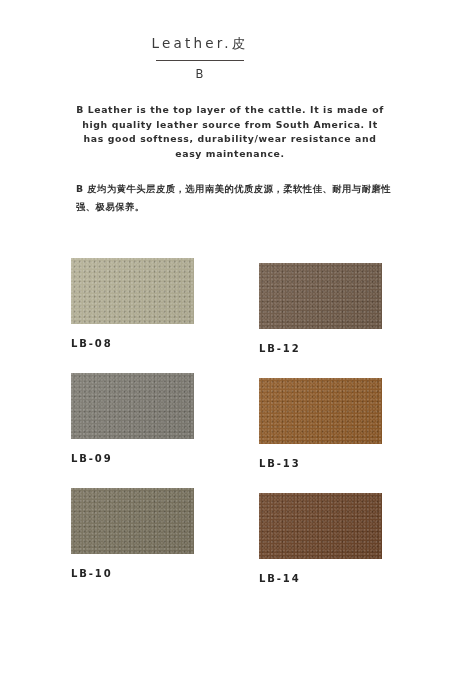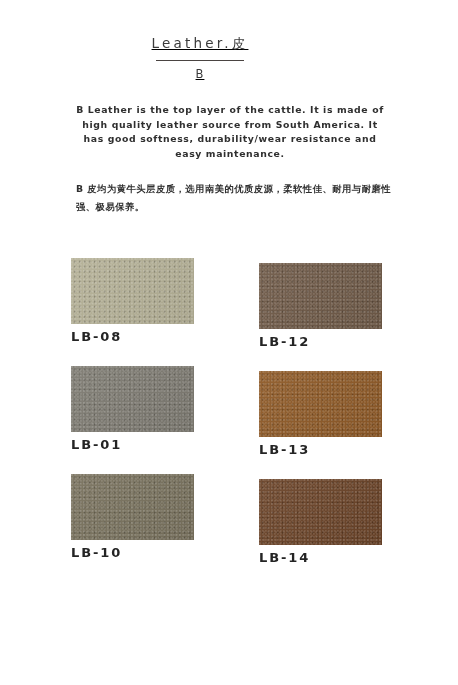--- a/index.html
+++ b/index.html
@@ -21,21 +21,20 @@
     background: #ffffff;
   }
 
   
   .header {
     position: absolute;
     top: 34px;
     left: 0;
     width: 400px;
     text-align: center;
-    text-decoration: underline;
   }
   .title {
     font-size: 13.5px;
     letter-spacing: 3.2px;
     color: #3b3b3b;
     font-weight: 400;
     line-height: 18px;
     white-space: nowrap;
   }
   .title-rule {
@@ -106,22 +105,22 @@
     content: "";
     position: absolute;
     inset: 0;
     background-image:
       radial-gradient(circle at 25% 25%, rgba(255,255,255,0.10) 0.6px, rgba(0,0,0,0) 1.2px),
       radial-gradient(circle at 75% 65%, rgba(0,0,0,0.10) 0.6px, rgba(0,0,0,0) 1.3px);
     background-size: 4px 4px, 5px 5px;
     pointer-events: none;
   }
   .swatch-label {
-    margin-top: 7px;
-    font-size: 13px;
+    margin-top: 14px;
+    font-size: 10px;
     letter-spacing: 1.9px;
     color: #242424;
     font-weight: 600;
     line-height: 11px;
   }
 </style>
 </head>
 <body>
 
 <div class="page">
@@ -138,21 +137,21 @@
 
   <div class="swatch-grid">
 
     <div class="swatch-col left">
       <div class="swatch-cell">
         <div class="swatch-chip" style="background-color: rgb(180, 176, 150); background-image: radial-gradient(circle at 30% 30%, rgba(255, 255, 255, 0.13) 0.5px, rgba(0, 0, 0, 0) 1.1px), radial-gradient(circle at 70% 80%, rgba(0, 0, 0, 0.13) 0.5px, rgba(0, 0, 0, 0) 1.2px), linear-gradient(135deg, rgba(255, 255, 255, 0.05), rgba(0, 0, 0, 0.06));"></div>
         <div class="swatch-label">LB-08</div>
       </div>
       <div class="swatch-cell">
         <div class="swatch-chip" style="background-color: rgb(126, 123, 114); background-image: radial-gradient(circle at 30% 30%, rgba(255, 255, 255, 0.13) 0.5px, rgba(0, 0, 0, 0) 1.1px), radial-gradient(circle at 70% 80%, rgba(0, 0, 0, 0.13) 0.5px, rgba(0, 0, 0, 0) 1.2px), linear-gradient(135deg, rgba(255, 255, 255, 0.05), rgba(0, 0, 0, 0.06));"></div>
-        <div class="swatch-label">LB-01</div>
+        <div class="swatch-label">LB-09</div>
       </div>
       <div class="swatch-cell">
         <div class="swatch-chip" style="background-color: rgb(121, 114, 94); background-image: radial-gradient(circle at 30% 30%, rgba(255, 255, 255, 0.13) 0.5px, rgba(0, 0, 0, 0) 1.1px), radial-gradient(circle at 70% 80%, rgba(0, 0, 0, 0.13) 0.5px, rgba(0, 0, 0, 0) 1.2px), linear-gradient(135deg, rgba(255, 255, 255, 0.05), rgba(0, 0, 0, 0.06));"></div>
         <div class="swatch-label">LB-10</div>
       </div>
     </div>
 
     <div class="swatch-col right">
       <div class="swatch-cell">
         <div class="swatch-chip" style="background-color: rgb(111, 90, 72); background-image: radial-gradient(circle at 30% 30%, rgba(255, 255, 255, 0.13) 0.5px, rgba(0, 0, 0, 0) 1.1px), radial-gradient(circle at 70% 80%, rgba(0, 0, 0, 0.13) 0.5px, rgba(0, 0, 0, 0) 1.2px), linear-gradient(135deg, rgba(255, 255, 255, 0.05), rgba(0, 0, 0, 0.06));"></div>

